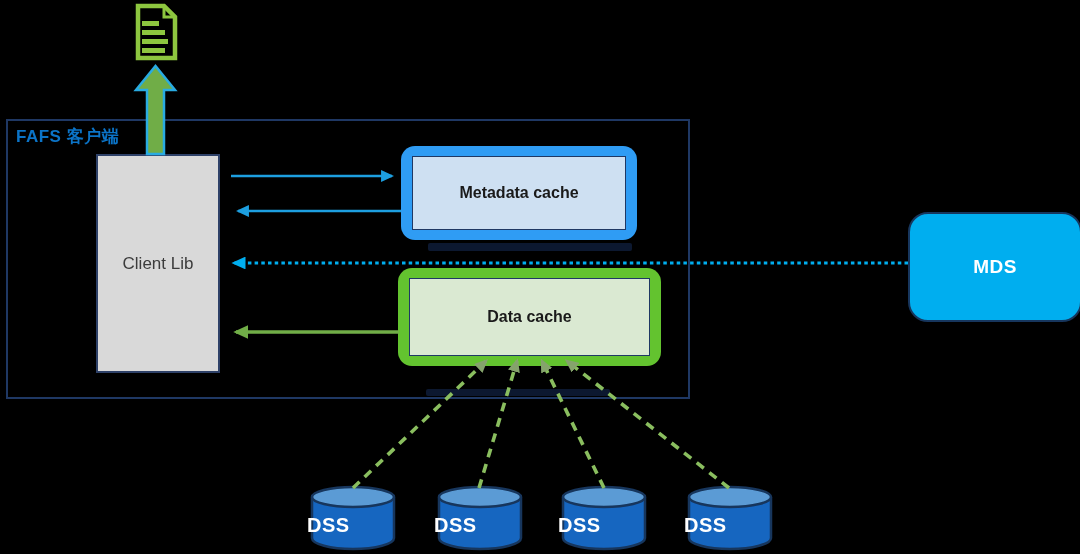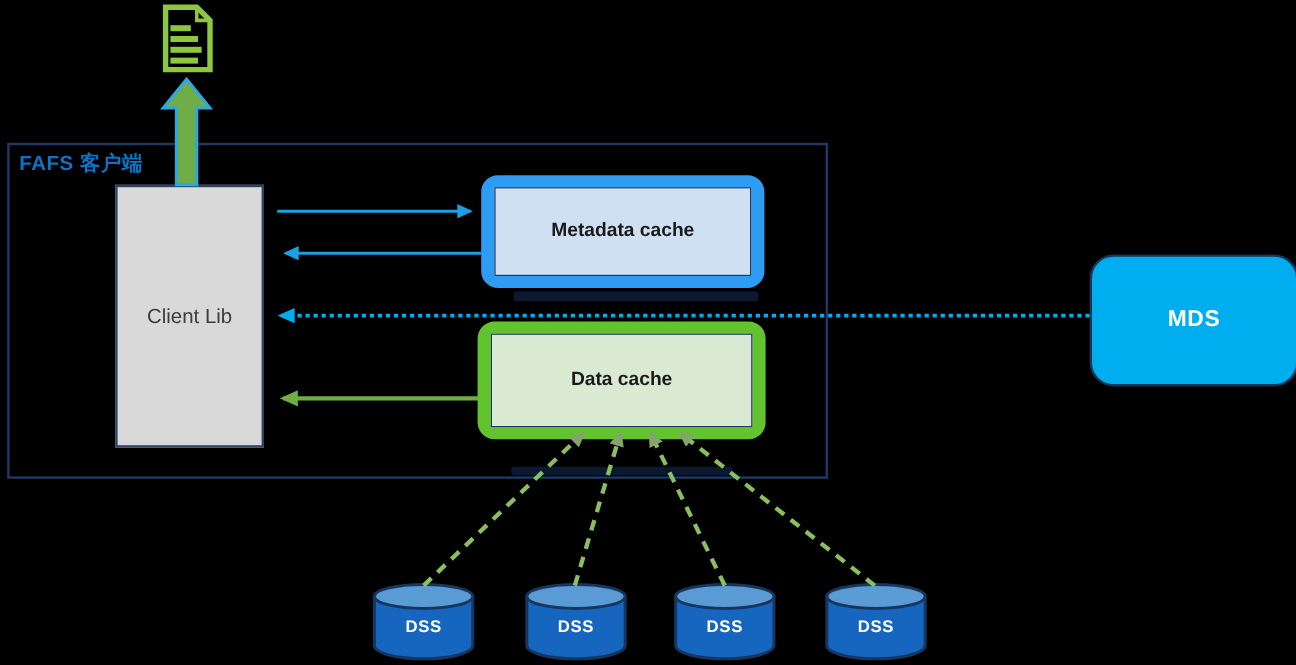--- a/index.html
+++ b/index.html
@@ -12,36 +12,36 @@
   .outer-box{left:6px;top:119px;width:680px;height:276px;border:2.5px solid #1F3864;}
   .outer-label{position:absolute;left:8px;top:4px;color:#0B74C8;font-size:17px;font-weight:bold;letter-spacing:.5px;text-align:right;}
 
   
   .client-lib{left:96px;top:154px;width:120px;height:215px;background:#D9D9D9;border:2px solid #2E4168;
               display:flex;align-items:center;justify-content:center;color:#3C3C3C;font-size:17px;}
 
   
   .cache-outer{border-radius:14px;}
   .meta-outer{left:401px;top:146px;width:236px;height:94px;background:#2F9CF4;}
-  .data-outer{left:398px;top:268px;width:240px;height:98px;background:#63C32F;}
+  .data-outer{left:398px;top:268px;width:263px;height:98px;background:#63C32F;}
   .cache-inner{position:absolute;left:11px;right:11px;top:10px;bottom:10px;border:1.5px solid #1F3864;
                display:flex;align-items:center;justify-content:center;font-size:16px;font-weight:600;color:#1A1A1A;}
   .meta-inner{background:#CEE0F2;}
   .data-inner{background:#DAE9D2;}
 
   
   .mds-box{left:908px;top:212px;width:170px;height:106px;background:#00AEEF;border:2.5px solid #17365D;
            border-radius:20px;display:flex;align-items:center;justify-content:center;
            color:#fff;font-size:19px;font-weight:bold;letter-spacing:.5px;}
 
   
   .dss{width:92px;height:70px;}
   .dss svg{position:absolute;left:0;top:0;}
-  .dss .dss-label{position:absolute;left:0;right:0;top:30px;text-align:center;
-                  color:#fff;font-size:14px;font-weight:bold;letter-spacing:.5px;}
+  .dss .dss-label{position:absolute;left:0;right:0;top:30px;text-align:left;
+                  color:#fff;font-size:20px;font-weight:bold;letter-spacing:.5px;}
 
   
   .ghost{background:#0E1C38;opacity:.85;border-radius:2px;}
 
   #arrow-layer{position:absolute;left:0;top:0;width:1080px;height:554px;pointer-events:none;}
 </style>
 </head>
 <body>
 
 <div id="canvas">

